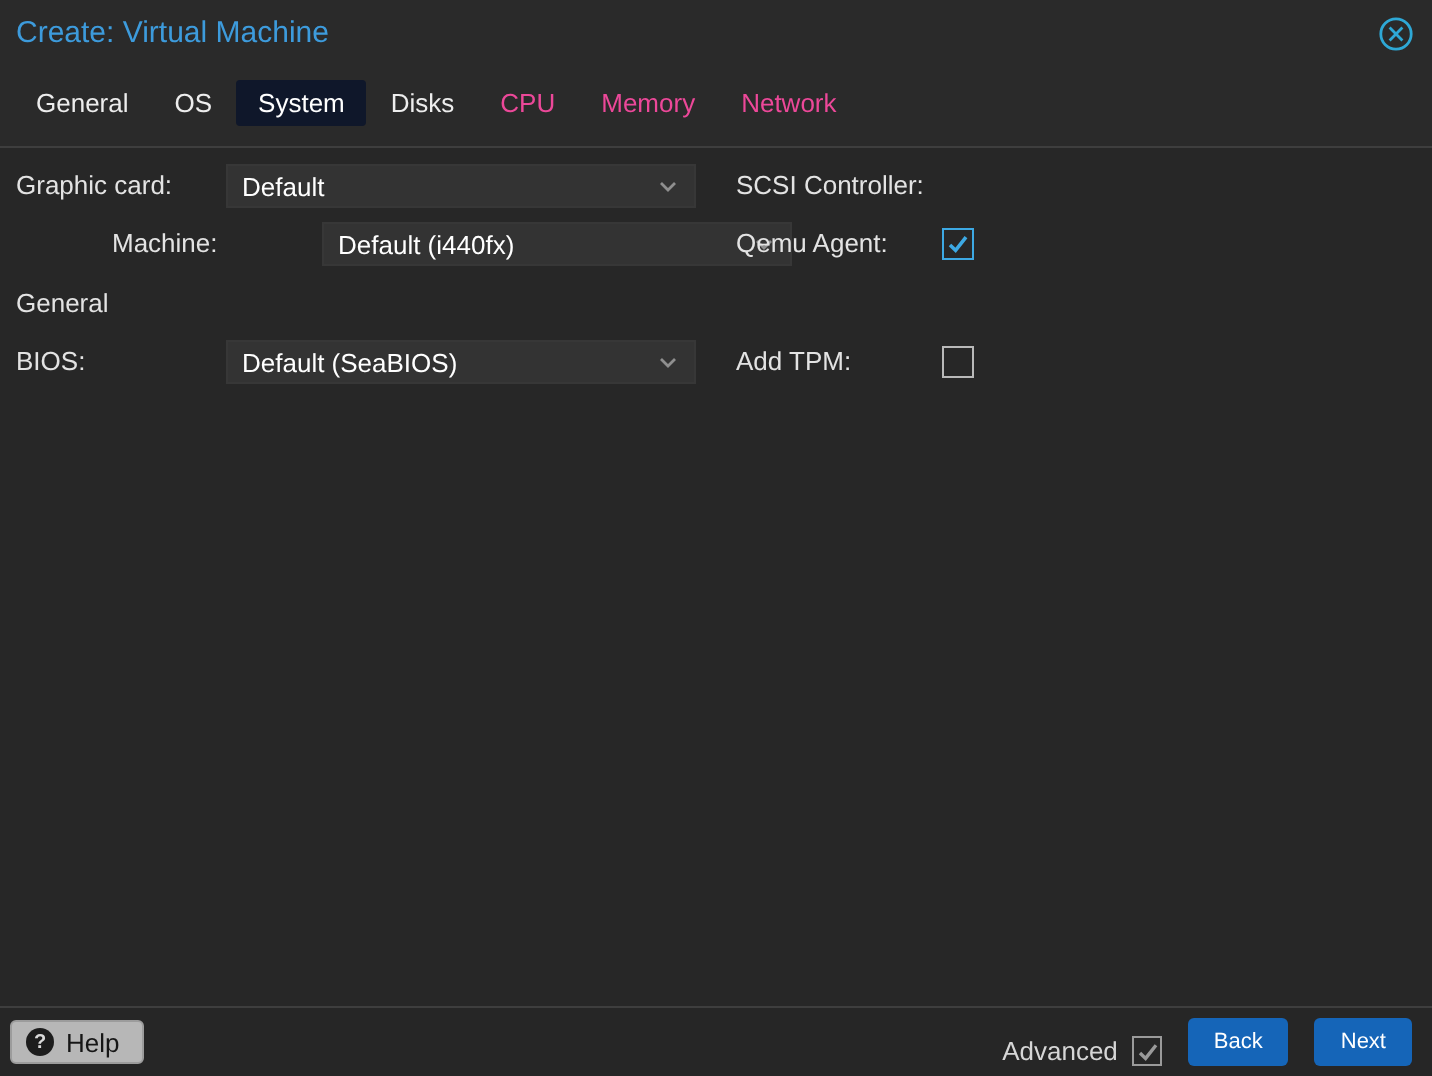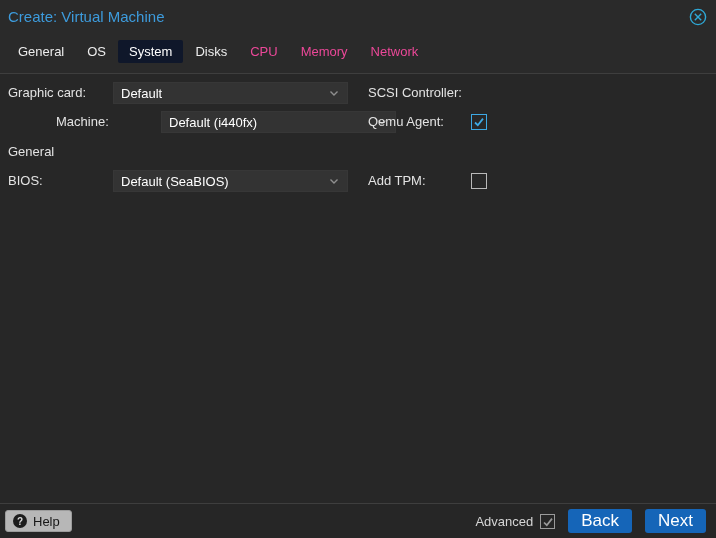--- a/index.html
+++ b/index.html
@@ -51,28 +51,28 @@
   }
   .help-btn {
     margin-left:5px; height:22px; display:inline-flex; align-items:center; gap:6px;
     background:#b7b7b7; border:1px solid #9c9c9c; border-radius:3px; padding:0 11px 0 7px;
     color:#161616; font-size:13px; cursor:pointer;
   }
   .help-q {
     width:14px; height:14px; border-radius:50%; background:#1d1d1d; color:#d9d9d9;
     font-size:10px; font-weight:bold; display:inline-flex; align-items:center; justify-content:center;
   }
-  .ftr-right { margin-left:auto; margin-right:10px; display:flex; align-items:center; gap:13px; }
+  .ftr-right { margin-left:auto; margin-right:10px; display:flex; align-items:flex-end; gap:13px; }
   .adv { display:flex; align-items:center; gap:7px; color:#d6d6d6; font-size:13px; }
   .adv-box { position:relative; width:15px; height:15px; border:1px solid #9a9a9a; cursor:pointer; }
   .adv-box .tick { display:none; position:absolute; left:1px; top:1px; }
   .adv-box.checked .tick { display:block; }
   .btn {
     height:24px; padding:0 13px; background:#1565b8; border:none; border-radius:3px;
-    color:#ffffff; font-size:17px; font-family:"Liberation Sans", sans-serif; cursor:pointer;
+    color:#ffffff; font-size:11px; font-family:"Liberation Sans", sans-serif; cursor:pointer;
   }
 </style>
 </head>
 <body>
 
 <div class="dialog">
 
   <div class="hdr">
     <div class="title">Create: Virtual Machine</div>
     <span class="close-btn">

